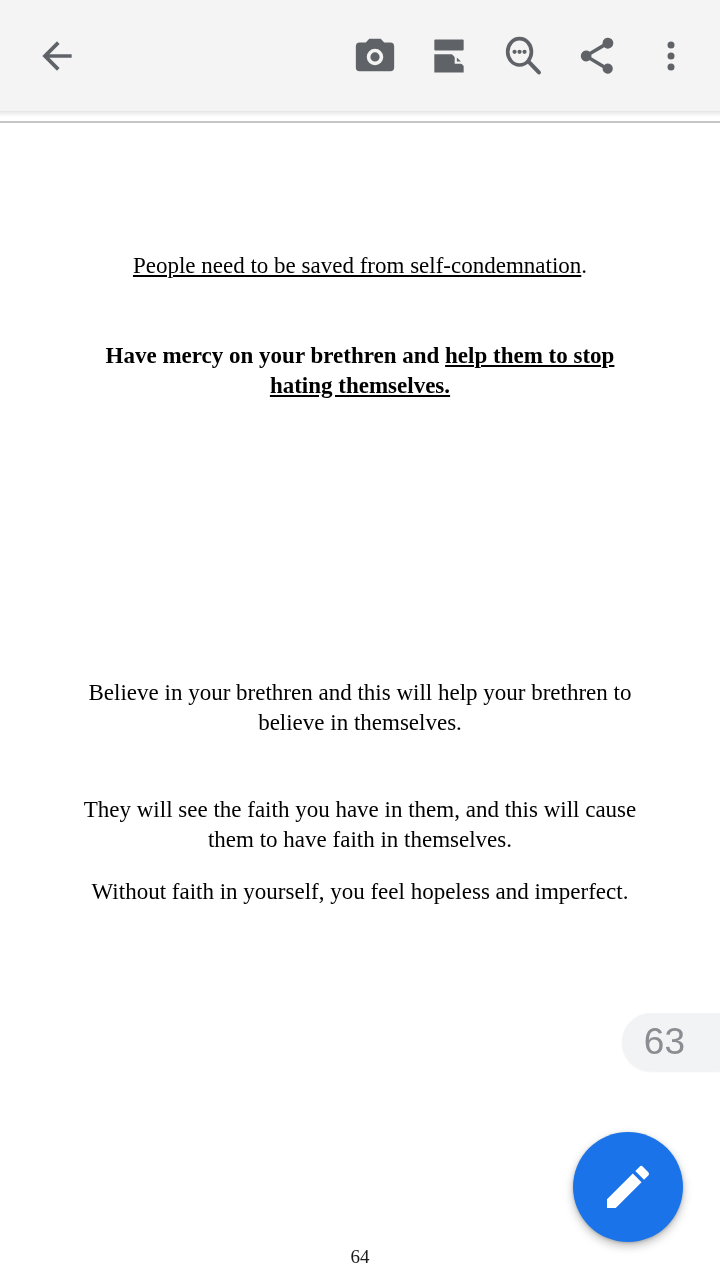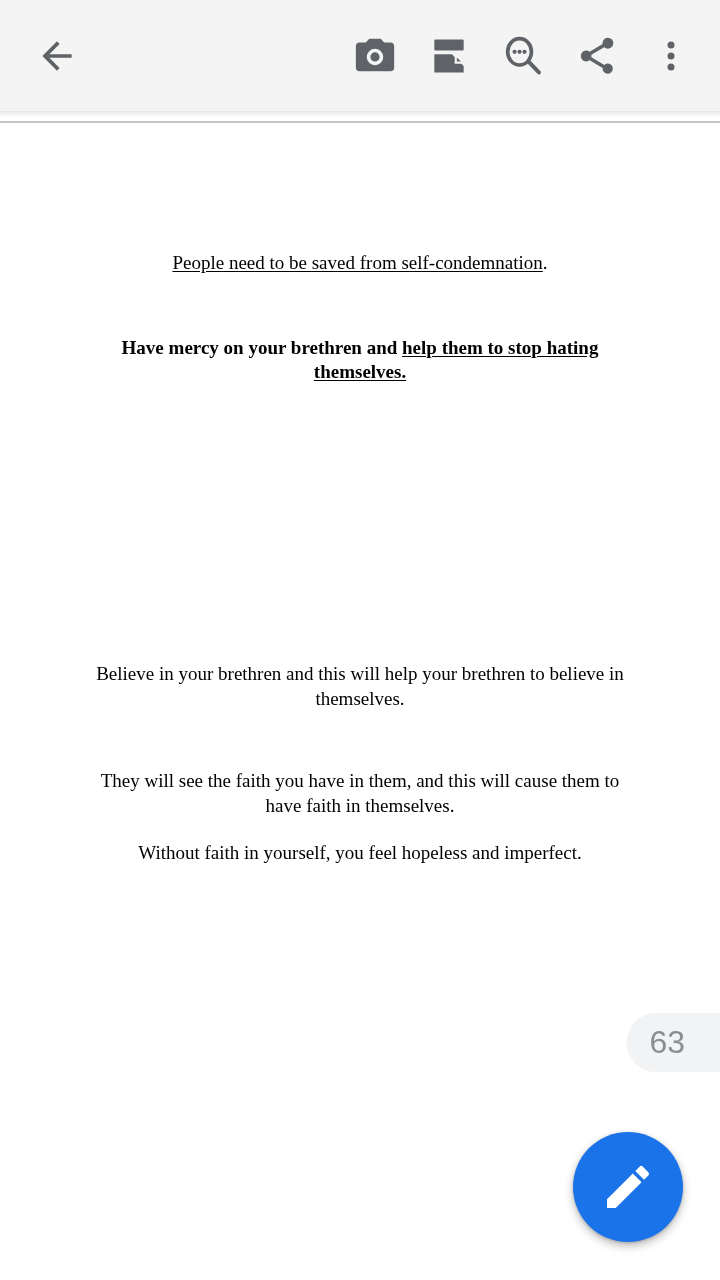--- a/index.html
+++ b/index.html
@@ -81,21 +81,21 @@
     width: 720px;
     height: 1117px;
     background: #ffffff;
     padding: 0;
   }
 
   .page-body {
     font-family: "Liberation Serif", serif;
     color: #000000;
     text-align: center;
-    font-size: 19px;
+    font-size: 23px;
     line-height: 1.3;
   }
 
   .para {
     margin: 0 auto;
     width: 556px;
   }
 
   .p-heading { padding-top: 128px; }
   .p-mercy   { padding-top: 60px; font-weight: bold; }
@@ -123,21 +123,21 @@
     right: 0;
     min-width: 74px;
     height: 58px;
     background: #f1f3f4;
     border-radius: 29px 0 0 29px;
     display: flex;
     align-items: center;
     justify-content: center;
     padding: 0 35px 0 22px;
     font-family: "Liberation Sans", sans-serif;
-    font-size: 32px;
+    font-size: 37px;
     color: #8a8d91;
     z-index: 20;
     box-shadow: 0 1px 2px rgba(0,0,0,0.06);
   }
 
   
   .fab {
     position: absolute;
     left: 573px;
     top: 1132px;
@@ -243,20 +243,21 @@
       </p>
 
       <p class="para p-believe">Believe in your brethren and this will help your brethren to believe in themselves.</p>
 
       <p class="para p-faith">They will see the faith you have in them, and this will cause them to have faith in themselves.</p>
 
       <p class="para p-without">Without faith in yourself, you feel hopeless and imperfect.</p>
 
     </div>
 
+    <div class="page-number">64</div>
   </div>
 
 </div>
 
 <div class="page-pill">63</div>
 
 <button class="fab" aria-label="Edit">
   <span>
     <svg width="56" height="56" viewBox="0 0 24 24">
       <path fill="#ffffff" d="M3 17.25V21h3.75L17.81 9.94l-3.75-3.75L3 17.25zM20.71 7.04a1 1 0 0 0 0-1.41l-2.34-2.34a1 1 0 0 0-1.41 0l-1.83 1.83 3.75 3.75 1.83-1.83z"></path>

